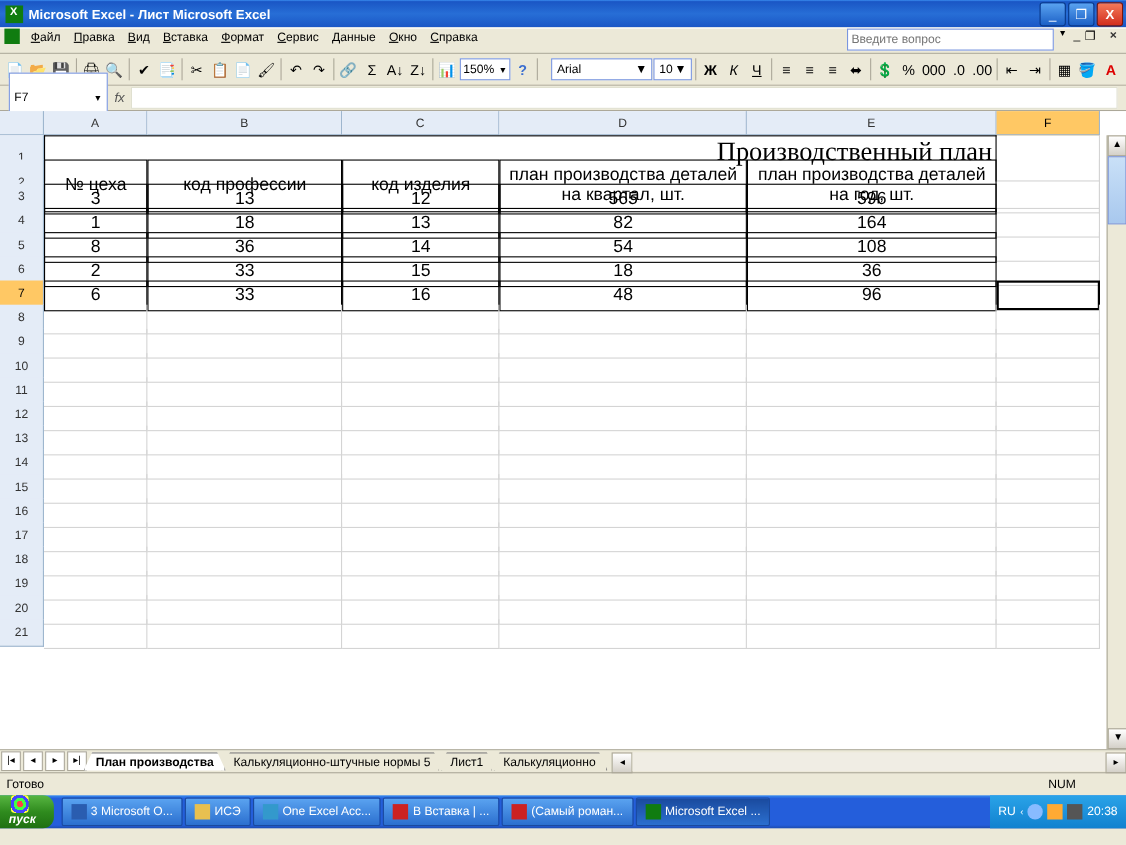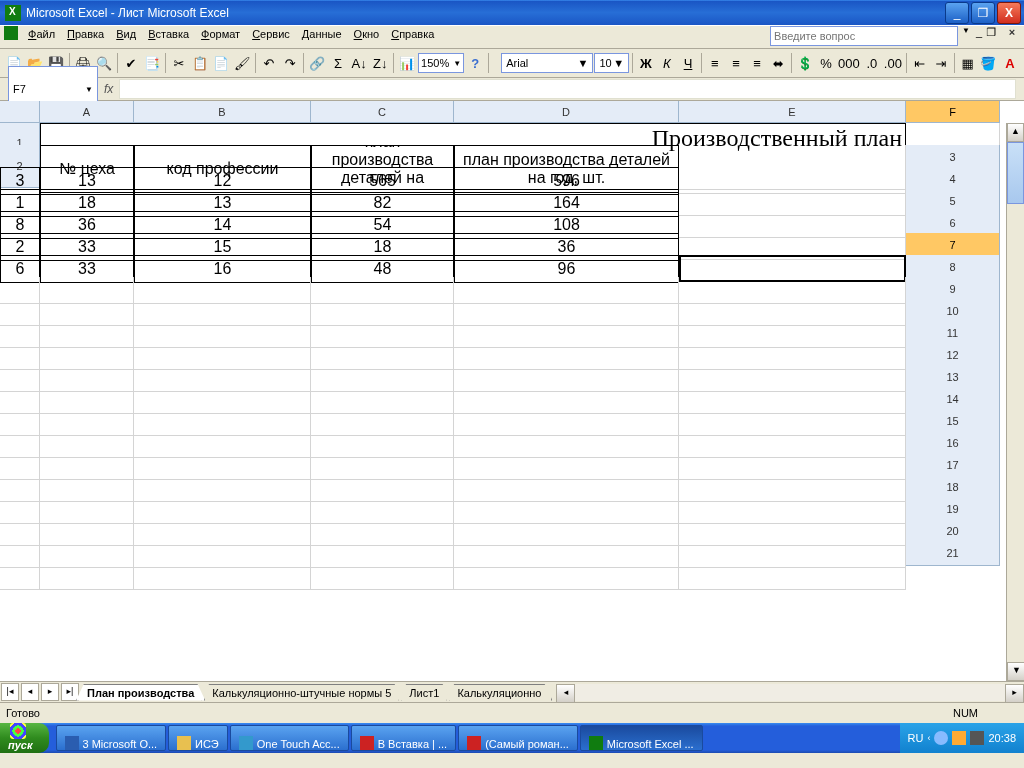--- a/index.html
+++ b/index.html
@@ -1,19 +1,19 @@
 <!DOCTYPE html>
 <html><head>
 <meta charset="utf-8">
 <style>
   html,body{margin:0;padding:0;width:1024px;height:768px;overflow:hidden;font-family:Tahoma,Arial,sans-serif;font-size:11px;background:#ece9d8;}
   .titlebar{height:25px;background:linear-gradient(180deg,#3a8df0 0%,#1a56c5 6%,#276ed6 50%,#1a56c5 100%);color:#fff;display:flex;align-items:center;padding:0 3px 0 5px;}
   .titlebar .ico{width:16px;height:16px;background:#107c10;margin-right:5px;display:inline-block;position:relative;}
   .titlebar .ico::after{content:"X";color:#fff;font-weight:bold;font-size:10px;position:absolute;top:1px;left:4px;}
-  .titlebar .txt{font-weight:normal;font-size:12px;flex:1;}
+  .titlebar .txt{font-weight:bold;font-size:12px;flex:1;}
   .winbtns{display:flex;gap:2px;}
   .winbtn{width:22px;height:20px;border-radius:3px;display:flex;align-items:center;justify-content:center;font-family:Arial;font-size:12px;color:#fff;}
   .winbtn.min,.winbtn.max{background:linear-gradient(180deg,#5aa3f0,#1c60c6);border:1px solid #0a3a8a;}
   .winbtn.close{background:linear-gradient(180deg,#f47a5a,#d22e1f);border:1px solid #7a160b;font-weight:bold;}
   .menubar{height:22px;background:#ece9d8;display:flex;align-items:flex-start;padding:0 4px;border-top:1px solid #fff;border-bottom:1px solid #aca899;}
   .menubar .mlogo{width:14px;height:14px;background:#107c10;margin-right:4px;}
   .menubar span.mitem{padding:2px 6px;cursor:default;text-decoration:underline;text-decoration-color:transparent;}
   .menubar span.mitem::first-letter{text-decoration:underline;}
   .menubar .ask{margin-left:auto;width:180px;height:16px;border:1px solid #7a96df;background:#fff;color:#999;padding:1px 3px;font-size:11px;}
   .menubar .docclose{width:16px;height:14px;margin-left:6px;font-weight:bold;color:#333;text-align:center;}
@@ -47,21 +47,21 @@
   .tab.inactive{background:#ece9d8;}
   .tab.active{font-weight:bold;background:#fff;z-index:2;}
   .hscroll{flex:1;height:17px;background:#ece9d8;margin-left:4px;display:flex;}
   .hscroll .btn{width:17px;height:17px;background:linear-gradient(180deg,#fff,#d4d0c8);border:1px solid #aca899;text-align:center;font-size:9px;line-height:15px;}
   .hscroll .track{flex:1;background:#f0ede4;}
   .statusbar{height:20px;background:#ece9d8;border-top:1px solid #aca899;display:flex;align-items:center;padding:0 6px;font-size:11px;}
   .statusbar .num{margin-left:auto;margin-right:40px;}
   .taskbar{height:30px;background:linear-gradient(180deg,#3a8df0 0%,#245edb 10%,#245edb 90%,#1c4bb0 100%);display:flex;align-items:center;font-size:11px;color:#fff;}
   .start{height:30px;padding:0 16px 0 8px;background:linear-gradient(180deg,#58b642,#2f8b1e 50%,#1f7012);display:flex;align-items:center;font-weight:bold;font-style:italic;border-radius:0 10px 10px 0;flex-direction:column;}
   .start .logo{width:16px;height:16px;background:radial-gradient(circle,#f44 0 25%,#4f4 25% 50%,#44f 50% 75%,#ff4 75% 100%);border-radius:3px;margin-right:5px;}
-  .taskbtn{height:24px;padding:0 8px;background:linear-gradient(180deg,#5aa3f0,#2b6fcf);border:1px solid #1a4a9e;border-radius:2px;margin:0 1px;display:flex;align-items:flex-end;gap:4px;max-width:130px;overflow:hidden;white-space:nowrap;}
+  .taskbtn{height:24px;padding:0 8px;background:linear-gradient(180deg,#5aa3f0,#2b6fcf);border:1px solid #1a4a9e;border-radius:2px;margin:0 1px;display:flex;align-items:center;gap:4px;max-width:130px;overflow:hidden;white-space:nowrap;}
   .taskbtn.active{background:linear-gradient(180deg,#1a4a9e,#2b6fcf);}
   .tray{height:30px;margin-left:auto;padding:0 8px;background:linear-gradient(180deg,#2aa3e8,#1181cf);display:flex;align-items:center;gap:4px;}
   .tbico{width:14px;height:14px;display:inline-block;}
 </style>
 </head>
 <body>
 
 <div class="titlebar">
   <span class="ico"></span>
   <span class="txt"><span>Microsoft Excel</span> - <span>Лист Microsoft Excel</span></span>
@@ -179,20 +179,21 @@
       <div class="hdr">C</div>
       <div class="hdr">D</div>
       <div class="hdr">E</div>
       <div class="hdr sel">F</div>
       <div class="rowhdr" style="height:39px">1</div>
       <div class="cell data-title" style="height: 39px; grid-column: 2 / 7; text-align: right;">Производственный план</div>
       <div class="cell" style="height:39px"></div>
       <div class="rowhdr" style="height:42px">2</div>
       <div class="cell th" style="height:42px;white-space:normal;">№ цеха</div>
       <div class="cell th" style="height:42px;white-space:normal;">код профессии</div>
+      <div class="cell th" style="height:42px;white-space:normal;">код изделия</div>
       <div class="cell th" style="height:42px;white-space:normal;">план производства деталей на квартал, шт.</div>
       <div class="cell th" style="height:42px;white-space:normal;">план производства деталей на год, шт.</div>
       <div class="cell" style="height:42px"></div>
       <div class="rowhdr" style="height:24px">3</div>
       <div class="cell td" style="height:24px">3</div>
       <div class="cell td" style="height:24px">13</div>
       <div class="cell td" style="height:24px">12</div>
       <div class="cell td" style="height:24px">565</div>
       <div class="cell td" style="height:24px">596</div>
       <div class="cell" style="height:24px"></div>
@@ -361,21 +362,21 @@
   <div class="taskbtn">
       <span class="tbico" style="background:#2a5db0;"></span>
       <span>3 Microsoft O...</span>
     </div>
   <div class="taskbtn">
       <span class="tbico" style="background:#e8c050;"></span>
       <span>ИСЭ</span>
     </div>
   <div class="taskbtn">
       <span class="tbico" style="background:#3399cc;"></span>
-      <span>One Touch Acc...</span>
+      <span>One Excel Acc...</span>
     </div>
   <div class="taskbtn">
       <span class="tbico" style="background:#cc2222;"></span>
       <span>В Вставка | ...</span>
     </div>
   <div class="taskbtn">
       <span class="tbico" style="background:#cc2222;"></span>
       <span>(Самый роман...</span>
     </div>
   <div class="taskbtn active">

